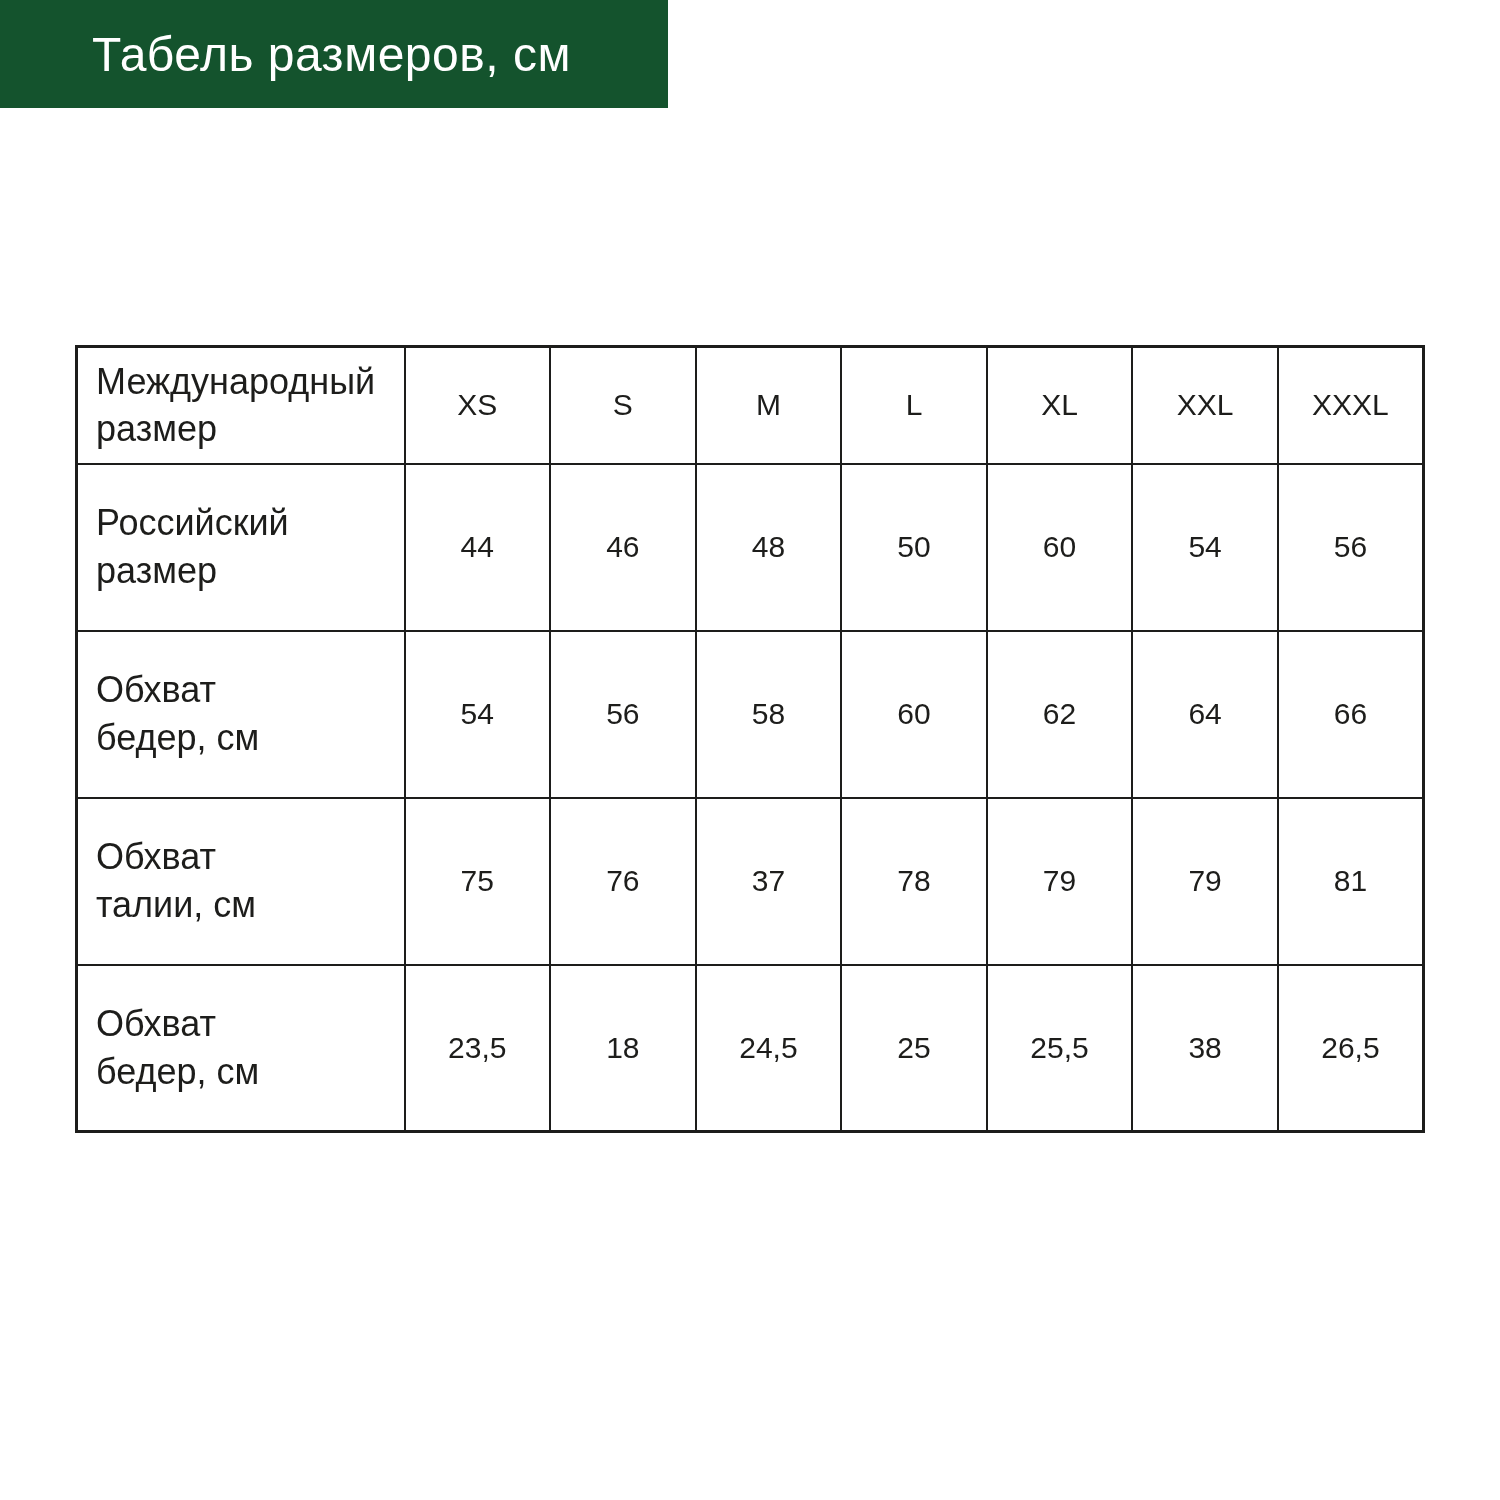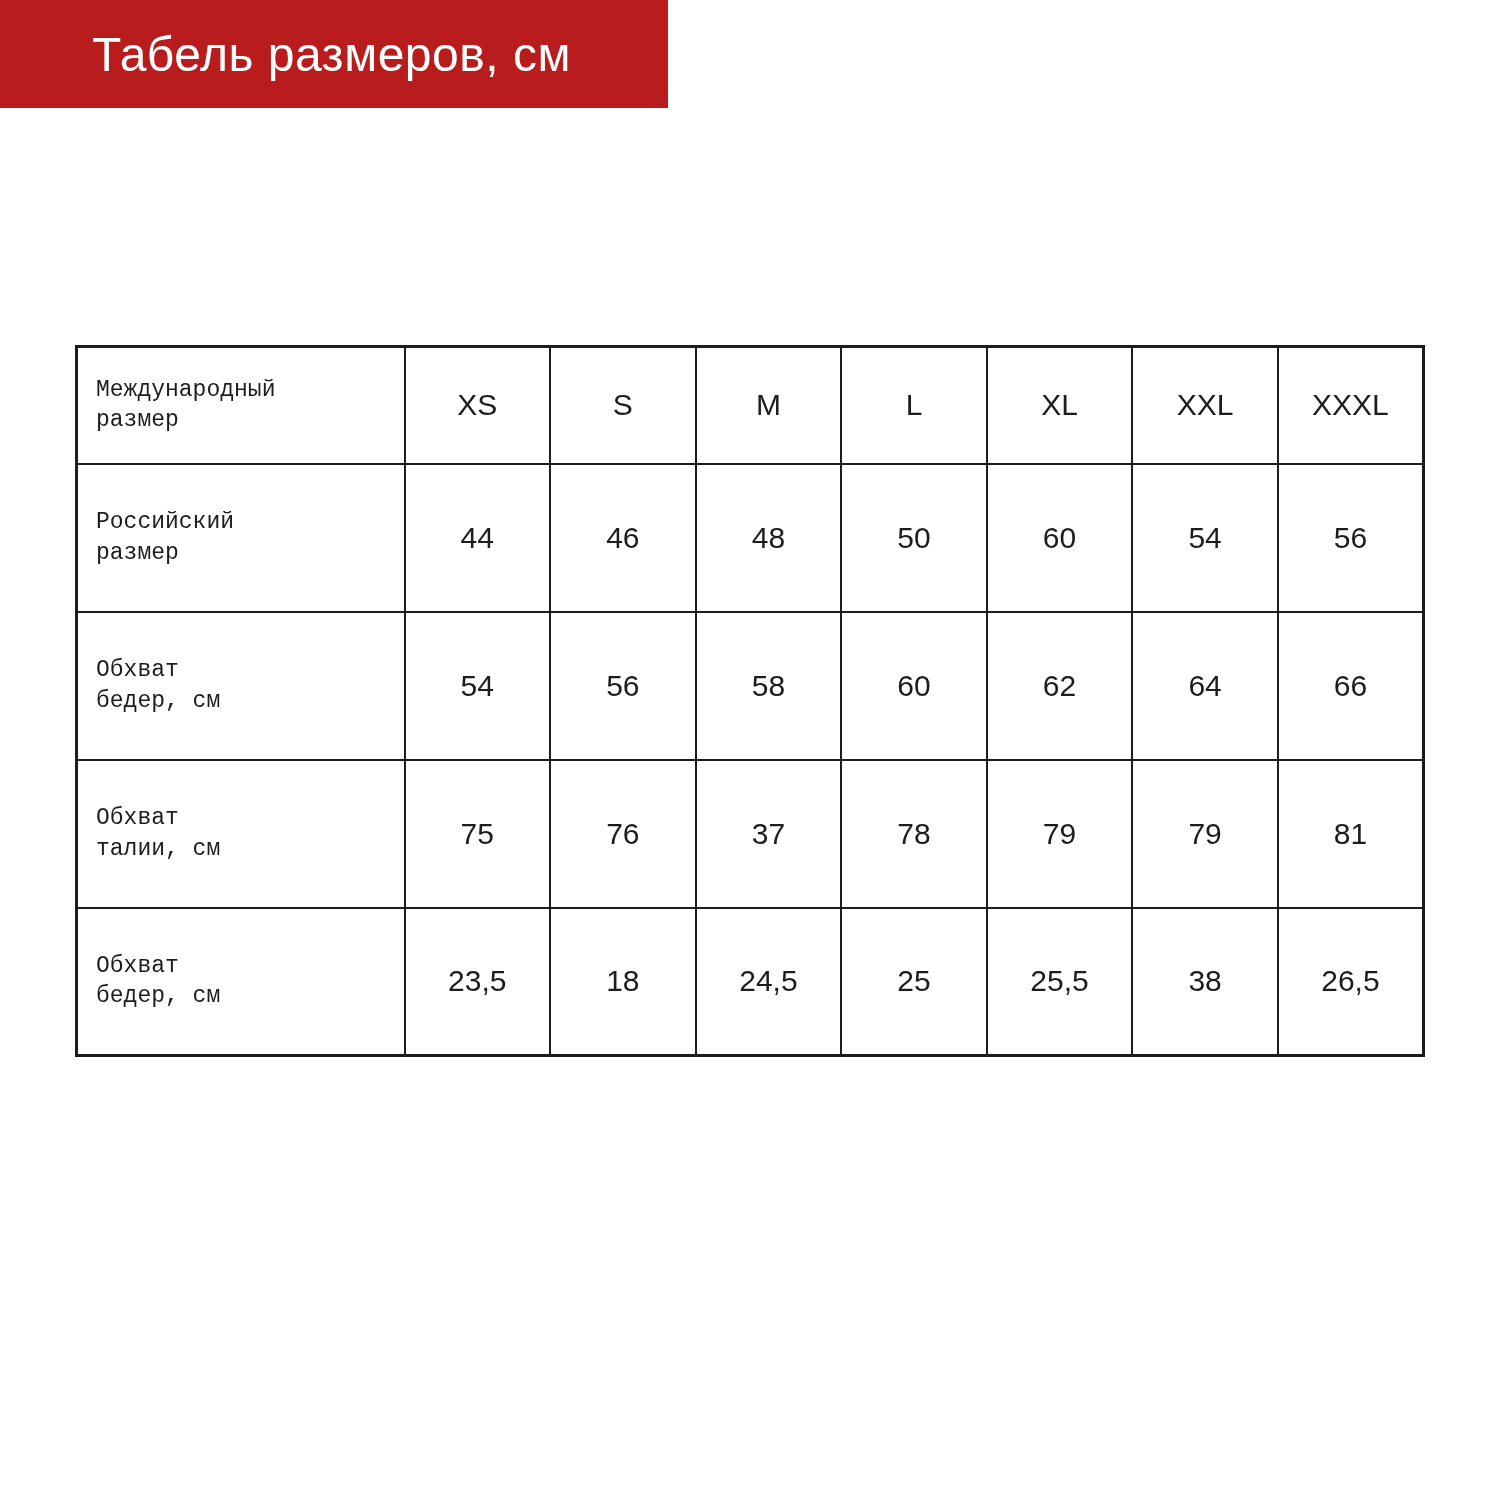--- a/index.html
+++ b/index.html
@@ -8,21 +8,21 @@
     background: #ffffff;
     font-family: "Liberation Sans", sans-serif;
     color: #1d1d1b;
     position: relative;
     overflow: hidden;
   }
   .title-badge {
     position: absolute;
     left: 0; top: 0;
     width: 668px; height: 108px;
-    background: #b91c1c;
+    background: #14532d;
     display: flex;
     align-items: center;
     padding-left: 92px;
   }
   .title-badge .title-text {
     color: #ffffff;
     font-size: 48px;
     letter-spacing: 0.5px;
     white-space: nowrap;
   }
@@ -34,28 +34,27 @@
     table-layout: fixed;
     border: 3px solid #1d1d1b;
   }
   .size-table td {
     border: 2px solid #1d1d1b;
     vertical-align: middle;
     text-align: center;
     font-size: 30px;
     color: #1d1d1b;
   }
-  .size-table tr { height: 148px; }
+  .size-table tr { height: 167px; }
   .size-table tr.header-row { height: 117px; }
   .size-table td.label-cell {
     text-align: left;
     padding-left: 18px;
-    font-size: 23px;
+    font-size: 36px;
     line-height: 1.32;
-    font-family: Liberation Mono, monospace;
   }
   .label-cell .line { display: block; }
   col.col-label { width: 328px; }
 </style>
 </head>
 <body>
 
 <div class="title-badge">
   <span class="title-text">Табель размеров, см</span>
 </div>

